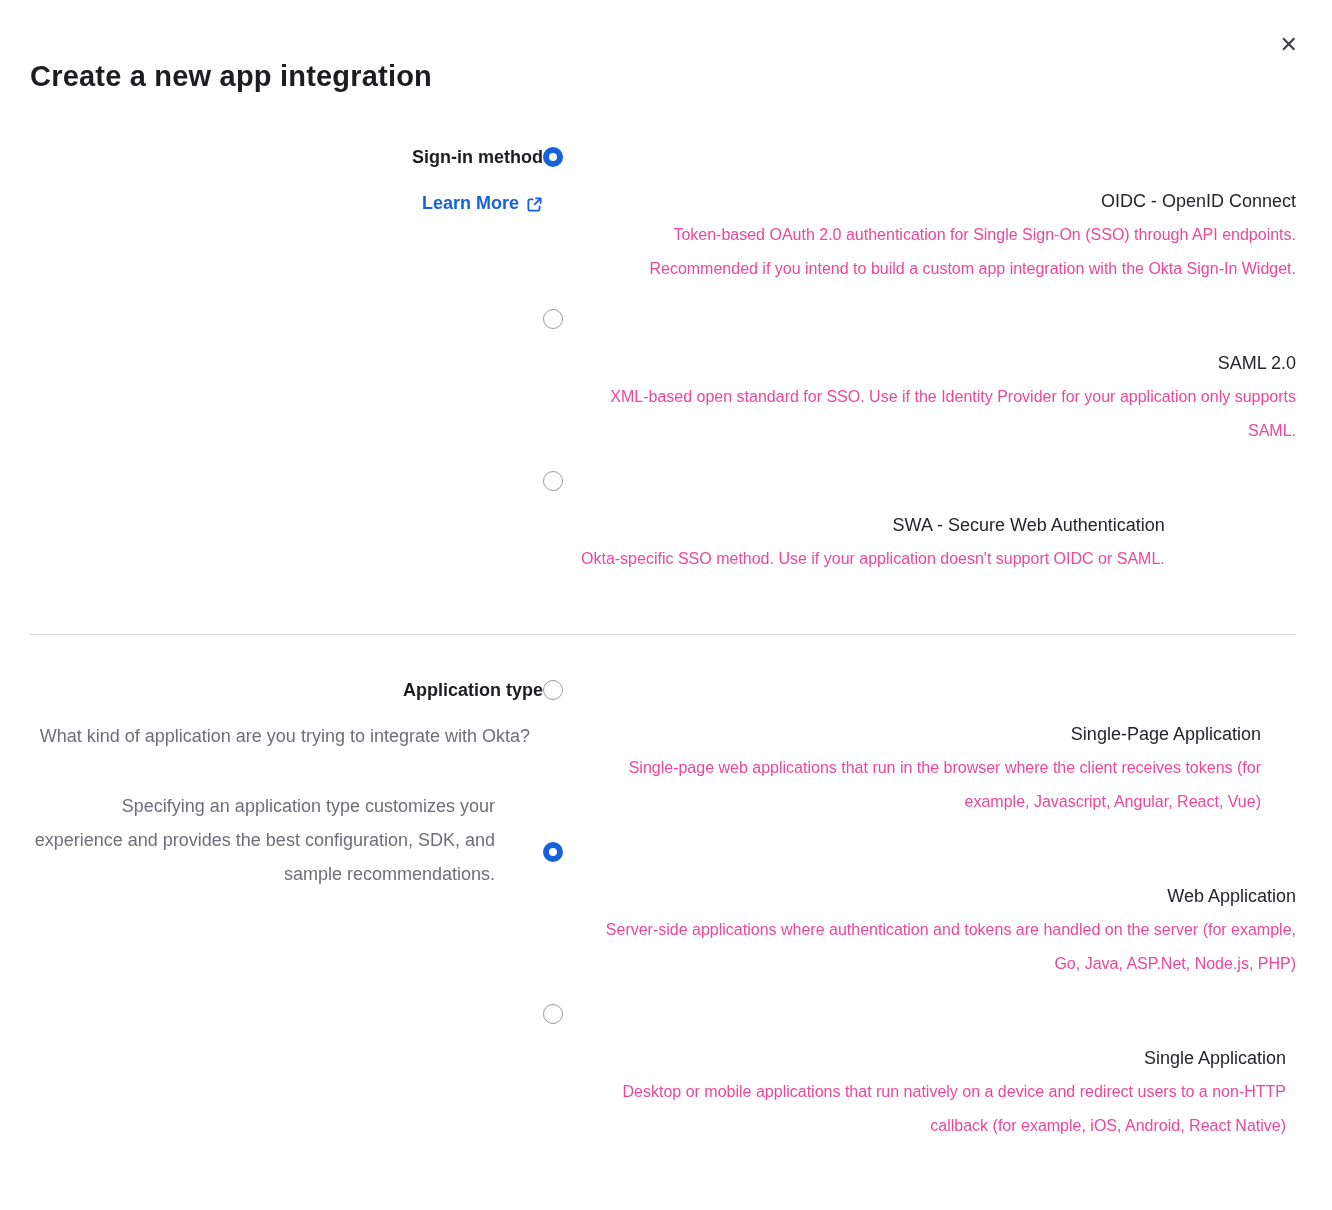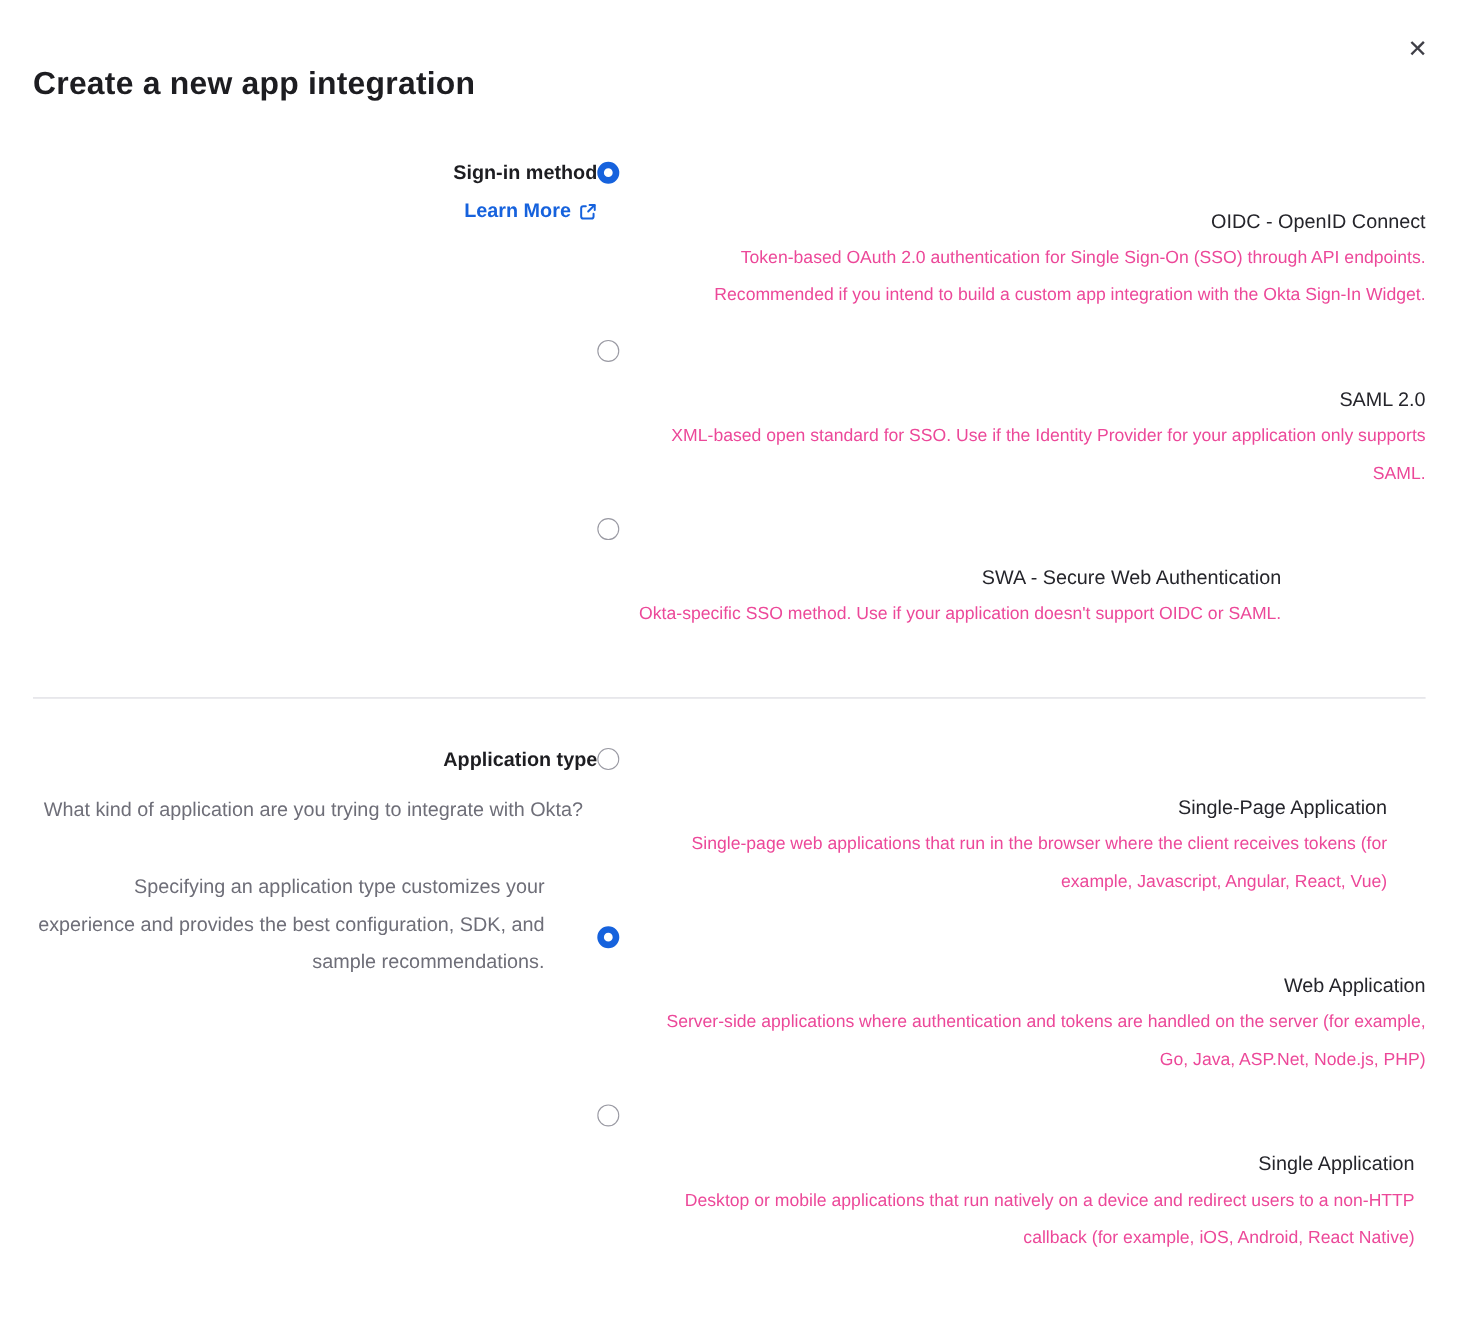--- a/index.html
+++ b/index.html
@@ -22,21 +22,21 @@
     font-size: 29px; font-weight: 700; line-height: 36px;
     letter-spacing: 0.2px; color: #1d1d21;
     margin-bottom: 46px;
   }
 
   .section { display: grid; grid-template-columns: 513px 1fr; text-align: right; }
 
   .section-label { font-size: 18px; font-weight: 700; line-height: 34px; color: #1d1d21; }
 
   .learn-more {
-    display: inline-flex; align-items: center; gap: 7px;
+    margin-top: 12px; display: inline-flex; align-items: center; gap: 7px;
     font-size: 18px; font-weight: 600; line-height: 34px;
     color: #1662dd; cursor: pointer; text-decoration: none;
   }
   .learn-more svg { display: block; margin-top: 2px; }
 
   .left-para { font-size: 18px; line-height: 34px; color: #6e6e78; }
   .para1 { margin-top: 12px; max-width: 500px; }
   .para2 { margin-top: 36px; max-width: 465px; }
 
   .option { display: flex; align-items: flex-start; margin-bottom: 16px; cursor: pointer; }

